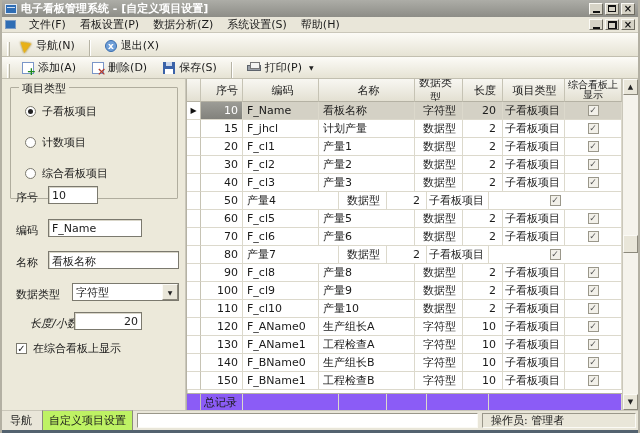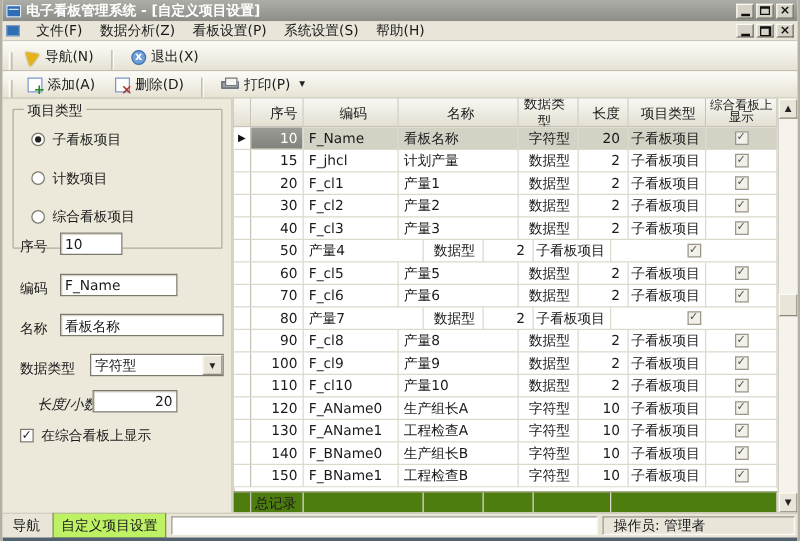--- a/index.html
+++ b/index.html
@@ -99,21 +99,21 @@
   .c-dtype { width:48px; flex:0 0 auto; justify-content:flex-end; padding-right:6px; }
   .c-len { width:40px; flex:0 0 auto; justify-content:flex-end; padding-right:6px; }
   .c-ptype { width:62px; flex:0 0 auto; padding-left:2px; }
   .c-chk { flex:1; justify-content:center; }
   .tr.sel .td { background:#d4d1c5; }
   .tr.sel .c-ind { background:#fff; }
   .tr.sel .c-seq { background:linear-gradient(#9c9c96,#82827c); color:#fff; }
   .cellcb { width:11px; height:11px; background:#f2f0e9; border:1px solid #9a978a; font-size:9px; line-height:9px;
             text-align:center; color:#555; }
   .grid-fill { flex:1; background:#fff; border-left:1px solid #dcd9cc; }
-  .tfoot { display:flex; height:17px; flex:0 0 auto; border-top:1px solid #b5b2a4; background:#4d7c0f; }
+  .tfoot { display:flex; height:17px; flex:0 0 auto; border-top:1px solid #b5b2a4; background:#8b5cf6; }
   .tfoot .td { border-bottom:none; }
 
   
   .vscroll { width:16px; flex:0 0 auto; background:#f5f3ec; border-left:1px solid #cac7ba; display:flex; flex-direction:column; }
   .sbtn { height:16px; background:#e9e6d9; border:1px solid; border-color:#fbfaf5 #8c897c #8c897c #fbfaf5;
           display:flex; align-items:center; justify-content:center; font-size:7px; color:#222; flex:0 0 auto; }
   .sb-track { flex:1; position:relative; }
   .sb-thumb { position:absolute; left:0; right:0; top:140px; height:18px; background:#e9e6d9; border:1px solid;
               border-color:#fbfaf5 #8c897c #8c897c #fbfaf5; }
 
@@ -144,22 +144,22 @@
         </div>
       <div class="winbtn">
           <span class="g-x">×</span>
         </div>
     </div>
   </div>
 
   <div class="menubar">
     <div class="mdi-icon"></div>
     <div class="menu-item">文件(F)</div>
+    <div class="menu-item">看板设置(P)</div>
     <div class="menu-item">数据分析(Z)</div>
-    <div class="menu-item">看板设置(P)</div>
     <div class="menu-item">系统设置(S)</div>
     <div class="menu-item">帮助(H)</div>
     <div class="winbtns">
       <div class="winbtn">
           <span class="g-min"></span>
         </div>
       <div class="winbtn">
           <span class="g-restore"></span>
         </div>
       <div class="winbtn">
@@ -187,20 +187,24 @@
       <span class="ic-doc">
           <span class="plus">+</span>
         </span>
       <span>添加(A)</span>
     </div>
     <div class="tbtn">
       <span class="ic-doc">
           <span class="cross">×</span>
         </span>
       <span>删除(D)</span>
+    </div>
+    <div class="tbtn">
+      <span class="ic-save"></span>
+      <span>保存(S)</span>
     </div>
     <div class="tsep"></div>
     <div class="tbtn">
       <span class="ic-print"></span>
       <span>打印(P)</span>
       <span class="caret">▼</span>
     </div>
   </div>
 
   <div class="content">

